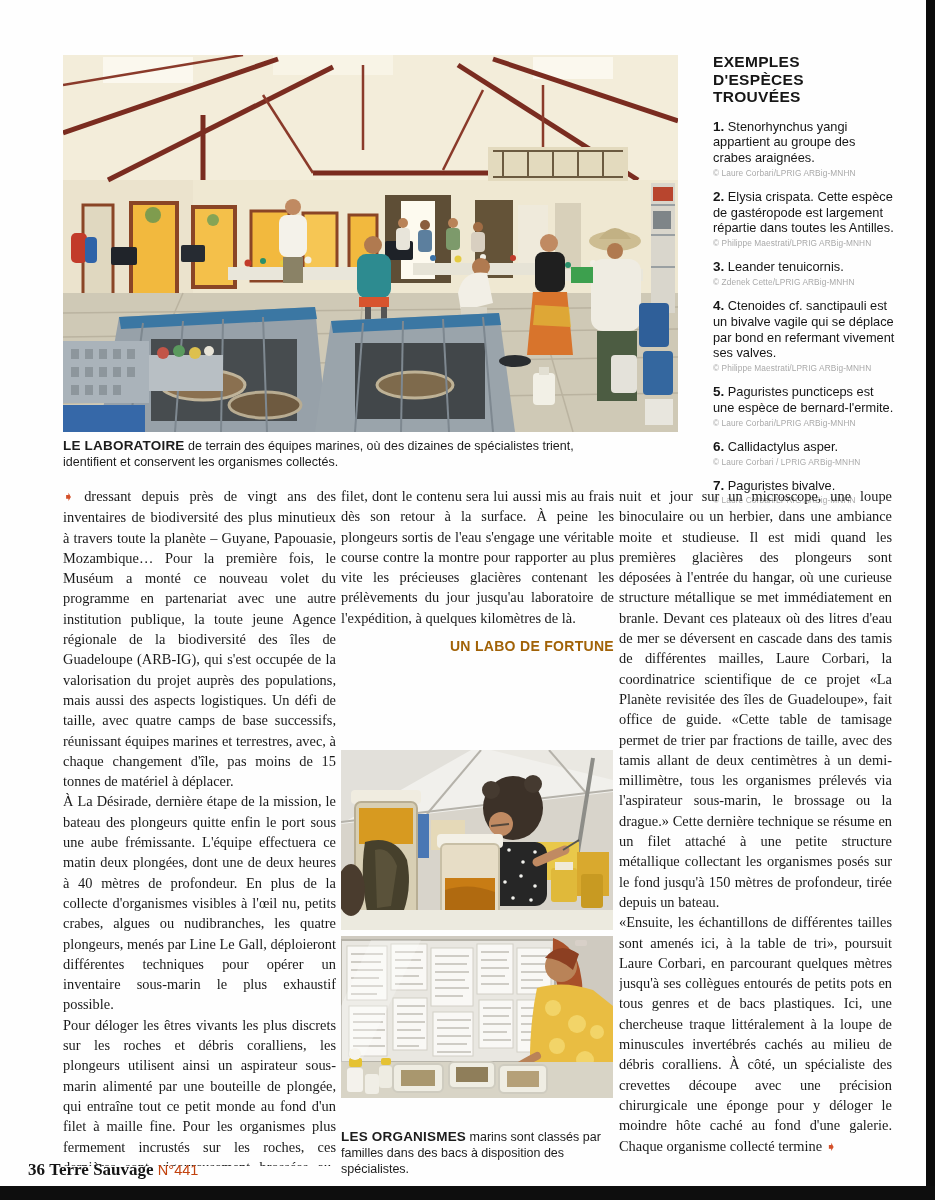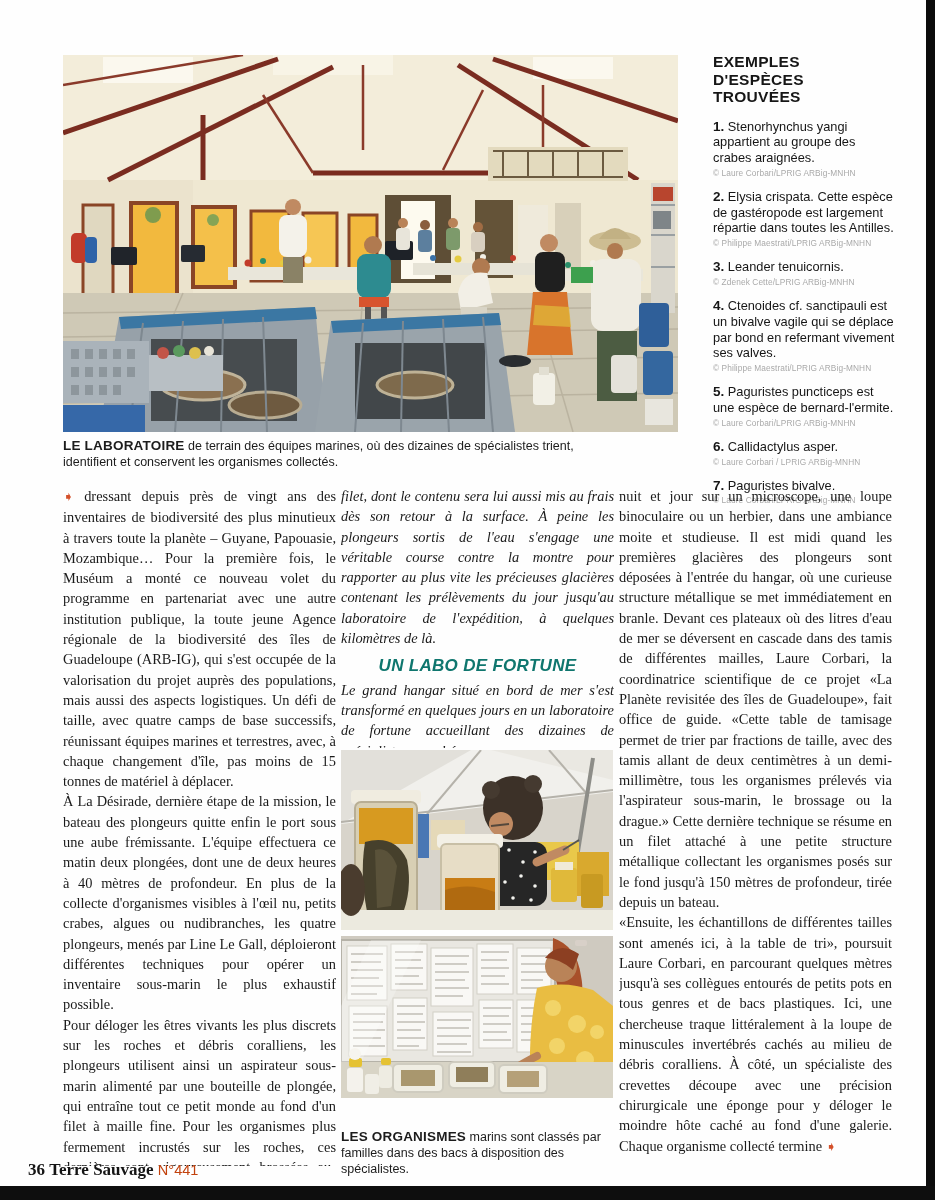--- a/index.html
+++ b/index.html
@@ -29,26 +29,26 @@
   .caption-organisms { left:341px; top:1129px; width:276px; }
 
   
   .col {
     position:absolute; width:273px; top:486px; height:680px;
     font-size:14.4px; line-height:20.3px; text-align:justify; overflow:hidden;
     hyphens:auto; -webkit-hyphens:auto;
   }
   .col p { margin:0; }
   .col-1 { left:63px; }
-  .col-2 { left:341px; height:262px;font-style:italic; }
+  .col-2 { left:341px; height:262px; }
   .col-3 { left:619px; }
   .section-heading {
     font-family:"Liberation Sans", sans-serif; font-weight:bold;
-    font-size:17px; letter-spacing:.3px; color:#0f766e;
-    margin-top:8px !important; margin-bottom:3px !important; text-align:center;
+    font-size:14px; letter-spacing:.3px; color:#a16207;
+    margin-top:8px !important; margin-bottom:3px !important; text-align:right;
   }
   .arrow { color:#d4502a; font-family:"DejaVu Sans", sans-serif; font-size:13px; }
 
   
   .sidebar {
     position:absolute; left:713px; top:53px; width:182px;
     font-family:"Liberation Sans", sans-serif; color:#161616;
   }
   .sidebar-title {
     font-weight:bold; font-size:15.5px; line-height:17.5px; letter-spacing:.3px;
@@ -309,21 +309,20 @@
 
   <div class="col col-1">
     <p><span class="arrow">➧</span> <span>dressant depuis près de vingt ans des inventaires de biodiversité des plus minutieux à travers toute la planète – Guyane, Papouasie, Mozambique… Pour la première fois, le Muséum a monté ce nouveau volet du programme en partenariat avec une autre institution publique, la toute jeune Agence régionale de la biodiversité des îles de Guadeloupe (ARB-IG), qui s'est occupée de la valorisation du projet auprès des populations, mais aussi des aspects logistiques. Un défi de taille, avec quatre camps de base successifs, réunissant équipes marines et terrestres, avec, à chaque changement d'île, pas moins de 15 tonnes de matériel à déplacer.</span></p>
     <p>À La Désirade, dernière étape de la mission, le bateau des plongeurs quitte enfin le port sous une aube frémissante. L'équipe effectuera ce matin deux plongées, dont une de deux heures à 40 mètres de profondeur. En plus de la collecte d'organismes visibles à l'œil nu, petits crabes, algues ou nudibranches, les quatre plongeurs, menés par Line Le Gall, déploieront différentes techniques pour opérer un inventaire sous-marin le plus exhaustif possible.</p>
     <p>Pour déloger les êtres vivants les plus discrets sur les roches et débris coralliens, les plongeurs utilisent ainsi un aspirateur sous-marin alimenté par une bouteille de plongée, qui entraîne tout ce petit monde au fond d'un filet à maille fine. Pour les organismes plus fermement incrustés sur les roches, ces dernières sont vigoureusement brossées au-dessus d'un autre</p>
   </div>
 
   <div class="col col-2">
     <p>filet, dont le contenu sera lui aussi mis au frais dès son retour à la surface. À peine les plongeurs sortis de l'eau s'engage une véritable course contre la montre pour rapporter au plus vite les précieuses glacières contenant les prélèvements du jour jusqu'au laboratoire de l'expédition, à quelques kilomètres de là.</p>
     <p class="section-heading">UN LABO DE FORTUNE</p>
-    <p>Le grand hangar situé en bord de mer s'est transformé en quelques jours en un laboratoire de fortune accueillant des dizaines de spécialistes, penchés</p>
   </div>
 
   <div class="col col-3">
     <p>nuit et jour sur un microscope, une loupe binoculaire ou un herbier, dans une ambiance moite et studieuse. Il est midi quand les premières glacières des plongeurs sont déposées à l'entrée du hangar, où une curieuse structure métallique se met immédiatement en branle. Devant ces plateaux où des litres d'eau de mer se déversent en cascade dans des tamis de différentes mailles, Laure Corbari, la coordinatrice scientifique de ce projet «La Planète revisitée des îles de Guadeloupe», fait office de guide. «Cette table de tamisage permet de trier par fractions de taille, avec des tamis allant de deux centimètres à un demi-millimètre, tous les organismes prélevés via l'aspirateur sous-marin, le brossage ou la drague.» Cette dernière technique se résume en un filet attaché à une petite structure métallique collectant les organismes posés sur le fond jusqu'à 150 mètres de profondeur, tirée depuis un bateau.</p>
     <p><span>«Ensuite, les échantillons de différentes tailles sont amenés ici, à la table de tri», poursuit Laure Corbari, en parcourant quelques mètres jusqu'à ses collègues entourés de petits pots en tous genres et de bacs plastiques. Ici, une chercheuse traque littéralement à la loupe de minuscules invertébrés cachés au milieu de débris coralliens. À côté, un spécialiste des crevettes découpe avec une précision chirurgicale une éponge pour y déloger le moindre hôte caché au fond d'une galerie. Chaque organisme collecté termine</span> <span class="arrow">➧</span></p>
   </div>
 
   <div class="photo photo-jars">
     <svg width="272" height="180" viewBox="0 0 272 180">
       <rect width="272" height="180" fill="#d8d4cb"></rect>

